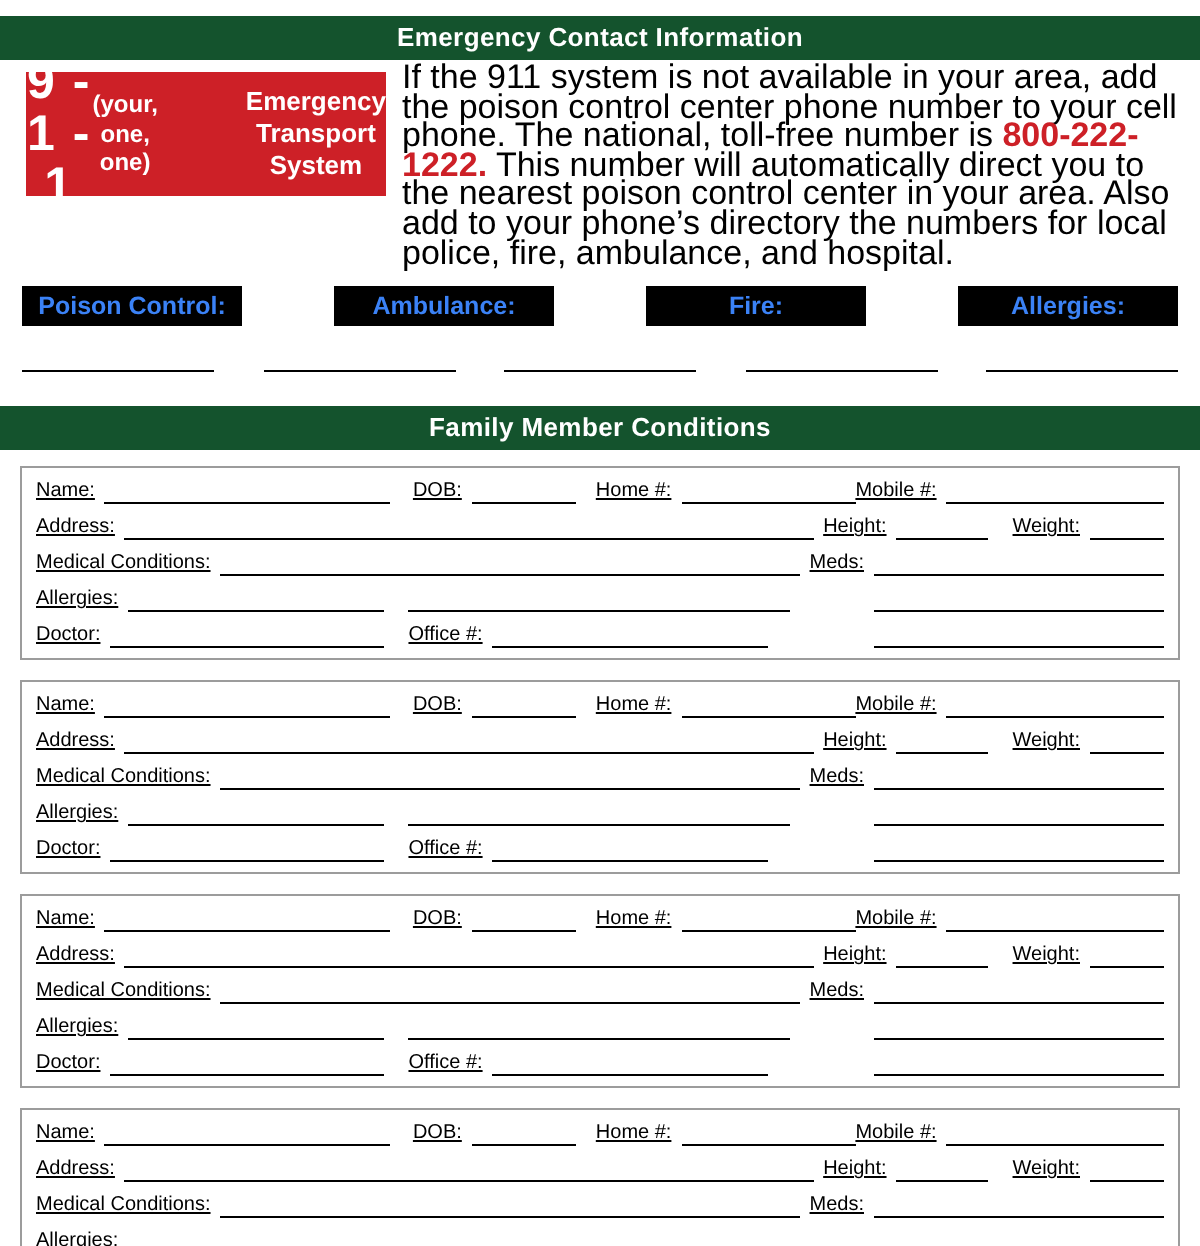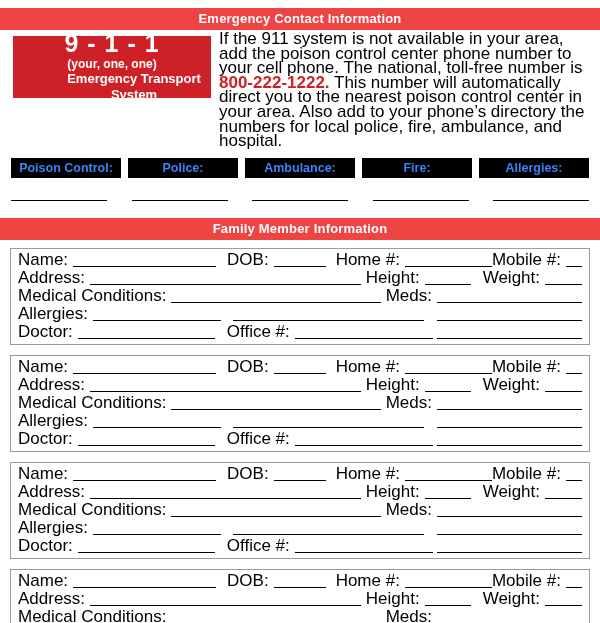--- a/index.html
+++ b/index.html
@@ -3,31 +3,31 @@
 <meta charset="utf-8">
 <style>
   html,body { margin:0; padding:0; }
   body {
     width:600px; height:623px; overflow:hidden;
     background:#ffffff; color:#000;
     font-family:"Liberation Sans", sans-serif;
     position:relative;
   }
   .bar {
-    background:#ef4444; color:#fff; font-weight:bold;
+    background:#14532d; color:#fff; font-weight:bold;
     text-align:center; font-size:13px; letter-spacing:.2px;
     padding:3px 0 4px;
   }
   #top-bar { margin-top:8px; }
 
   
   .emergency { display:flex; margin:6px 10px 0 13px; gap:8px; }
   .red-box {
-    background:#CD2027; color:#fff; width:198px; height:62px; flex-shrink:0;
-    display:flex; flex-direction:column; justify-content:center; align-items:center;
+    background:#CD2027; color:#fff; width:180px; height:62px; flex-shrink:0;
+    display:flex; flex-direction:row; justify-content:center; align-items:center;
     text-align:center; font-weight:bold;
   }
   .red-number   { font-size:25px; line-height:1.05; letter-spacing:1px; }
   .red-phonetic { font-size:12px; line-height:1.2; }
   .red-system   { font-size:13px; line-height:1.25;padding-left:44px; }
   .para { flex:1; font-size:17px; line-height:14.6px; margin-top:-4px; }
   .para .phone { color:#CD2027; font-weight:bold; }
 
   
   .contacts { margin:9px 11px 0; display:flex; justify-content:space-between; }
@@ -40,21 +40,21 @@
 
   #family-bar { margin-top:17px; }
 
   
   .members { margin:8px 10px 0; }
   .member-box {
     border:1px solid #9c9c9c; background:#fff;
     padding:3px 7px 2px; margin-bottom:10px;
   }
   .member-box:last-child { border-bottom:none; height:104px; box-sizing:border-box; }
-  .frow { display:flex; height:18px; font-size:17px; align-items:flex-start; }
+  .frow { display:flex; height:18px; font-size:10px; align-items:center;text-decoration:underline; }
   .lbl { white-space:nowrap; margin-right:5px; line-height:16px; }
   .ln  { border-bottom:1px solid #000; margin-bottom:3px; height:0; align-self:flex-end; }
   .ml5 {margin-left:5px;} .ml10{margin-left:10px;} .ml11{margin-left:11px;}
   .ml12{margin-left:12px;} .ml13{}
   .mla {margin-left:auto;}
   .f1 {flex:1;}
   .w143{width:143px;} .w52{width:52px;} .w87{width:87px;} .w46{width:46px;}
   .w37{width:37px;} .w145{width:145px;} .w128{width:128px;} .w191{width:191px;}
   .w137{width:137px;} .w138{width:138px;}
 </style>
@@ -69,36 +69,35 @@
   <div class="red-box">
     <div class="red-number">9 - 1 - 1</div>
     <div class="red-phonetic">(your, one, one)</div>
     <div class="red-system">Emergency Transport System</div>
   </div>
   <div class="para"><span>If the 911 system is not available in your area, add the poison control center phone number to your cell phone. The national, toll-free number is </span><span class="phone">800-222-1222.</span><span> This number will automatically direct you to the nearest poison control center in your area. Also add to your phone’s directory the numbers for local police, fire, ambulance, and hospital.</span></div>
 </div>
 
 <div class="contacts">
   <div class="contact-label">Poison Control:</div>
-  <div class="contact-label">Police:</div>
   <div class="contact-label">Ambulance:</div>
   <div class="contact-label">Fire:</div>
   <div class="contact-label">Allergies:</div>
 </div>
 
 <div class="contact-lines">
   <div class="contact-line"></div>
   <div class="contact-line"></div>
   <div class="contact-line"></div>
   <div class="contact-line"></div>
   <div class="contact-line"></div>
 </div>
 
 <div id="family-bar" class="bar">
-  <span>Family Member Information</span>
+  <span>Family Member Conditions</span>
 </div>
 
 <div class="members">
   <div class="member-box">
     <div class="frow">
       <span class="lbl">Name:</span>
       <span class="ln w143"></span>
       <span class="lbl ml11">DOB:</span>
       <span class="ln w52"></span>
       <span class="lbl ml10">Home #:</span>

